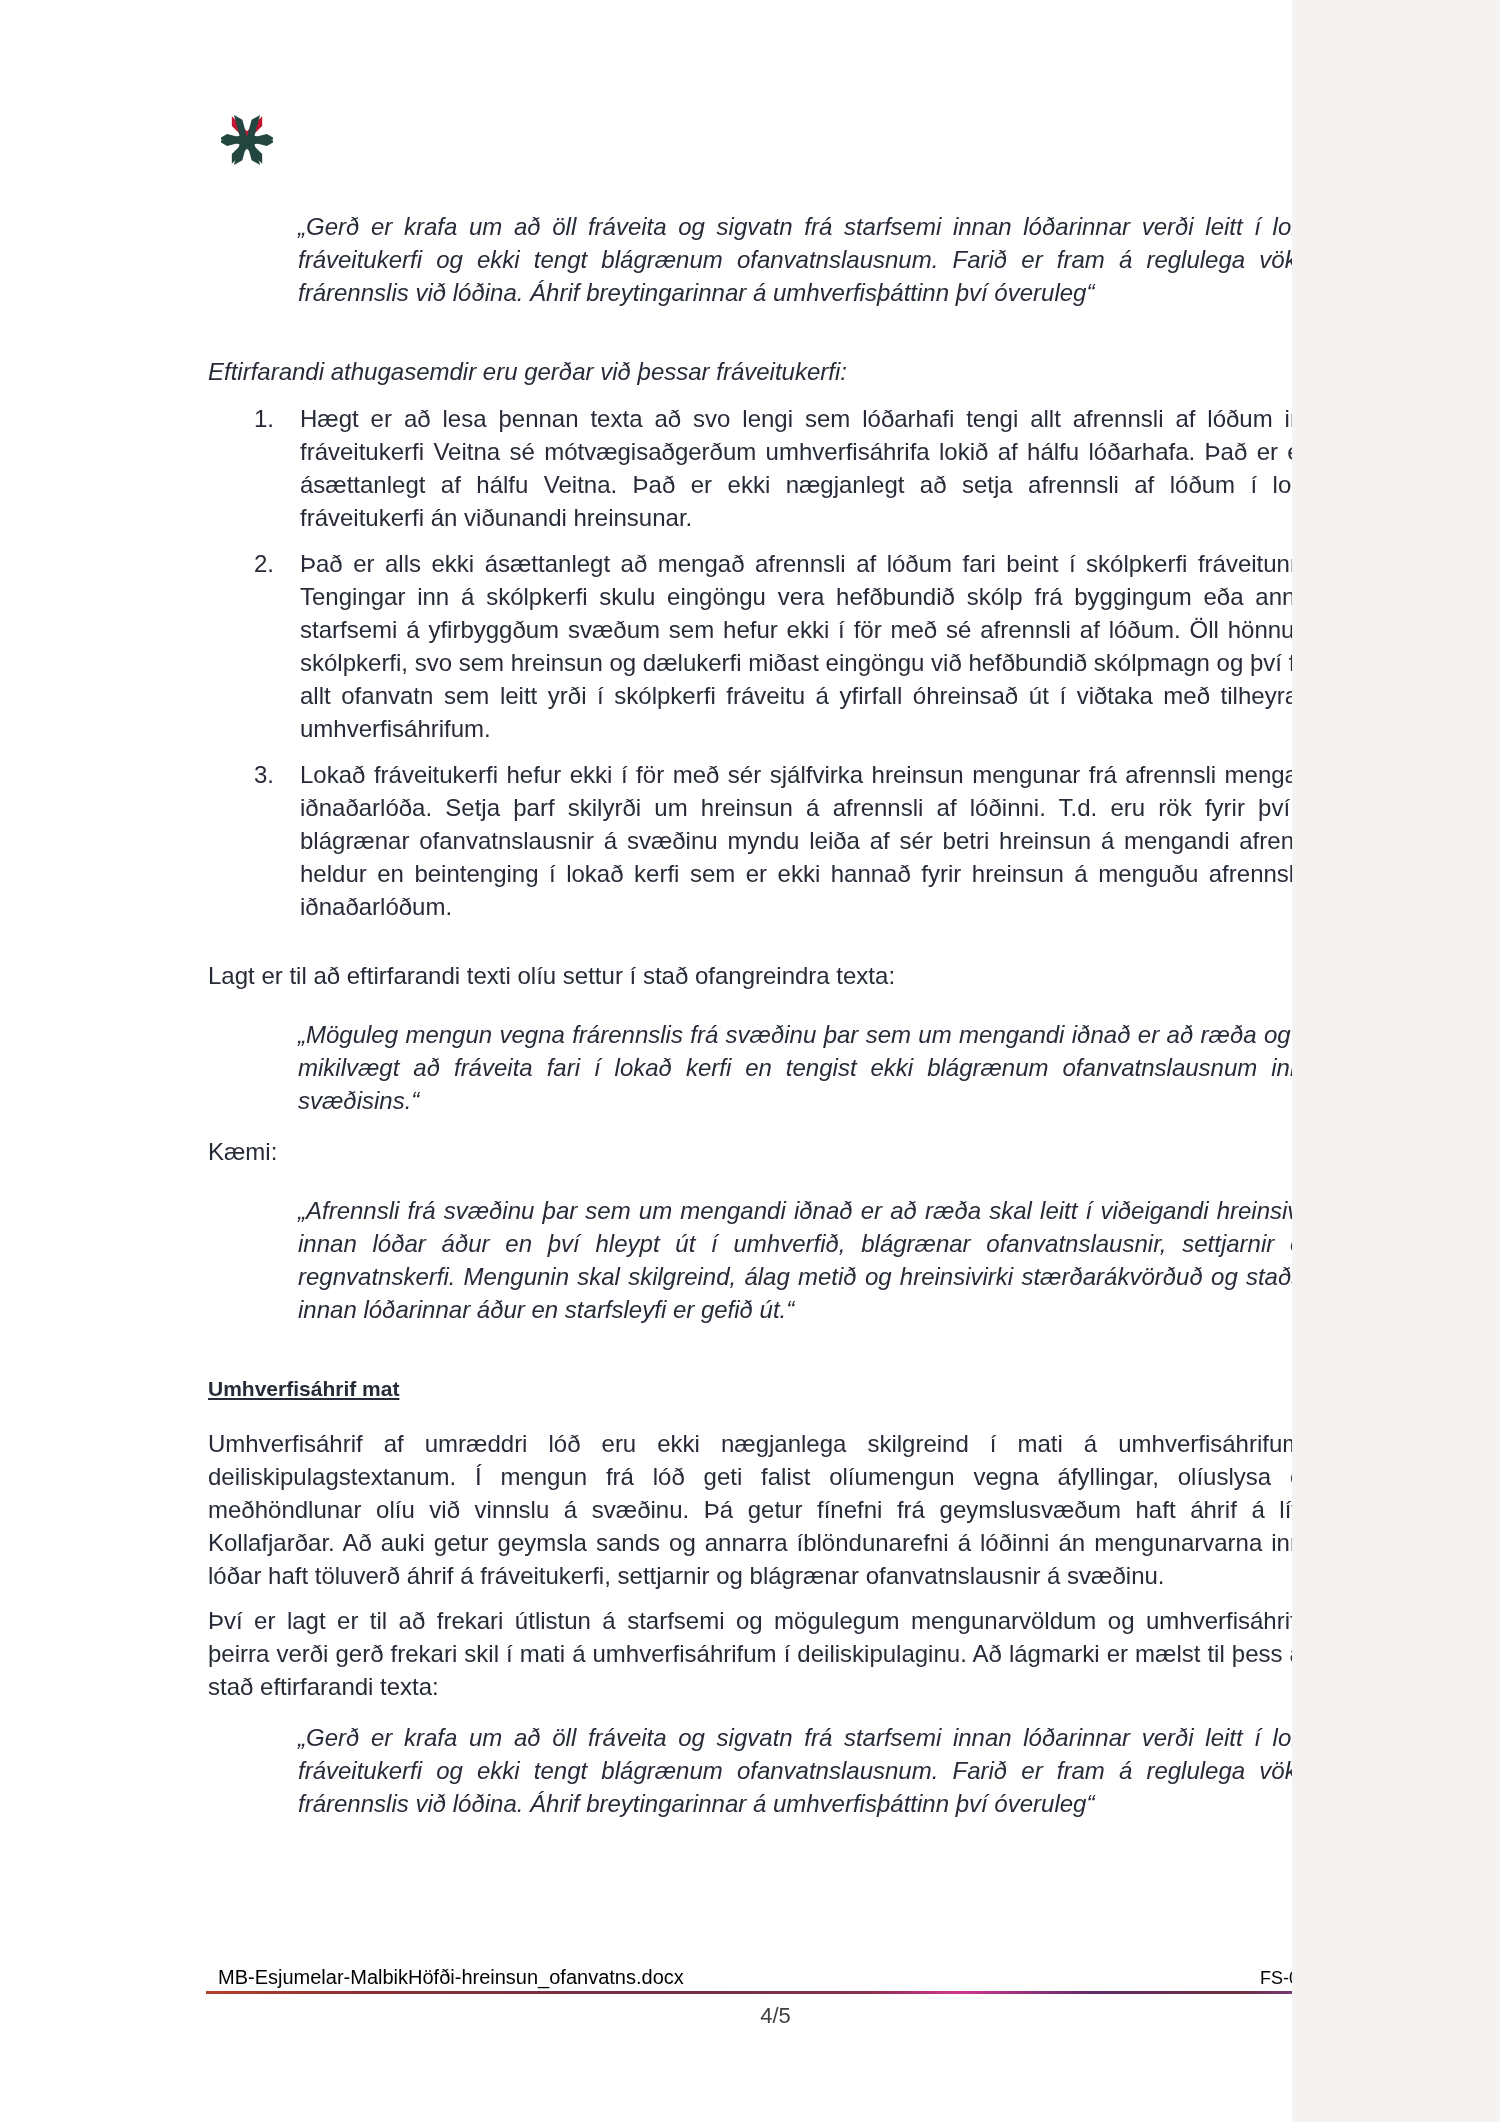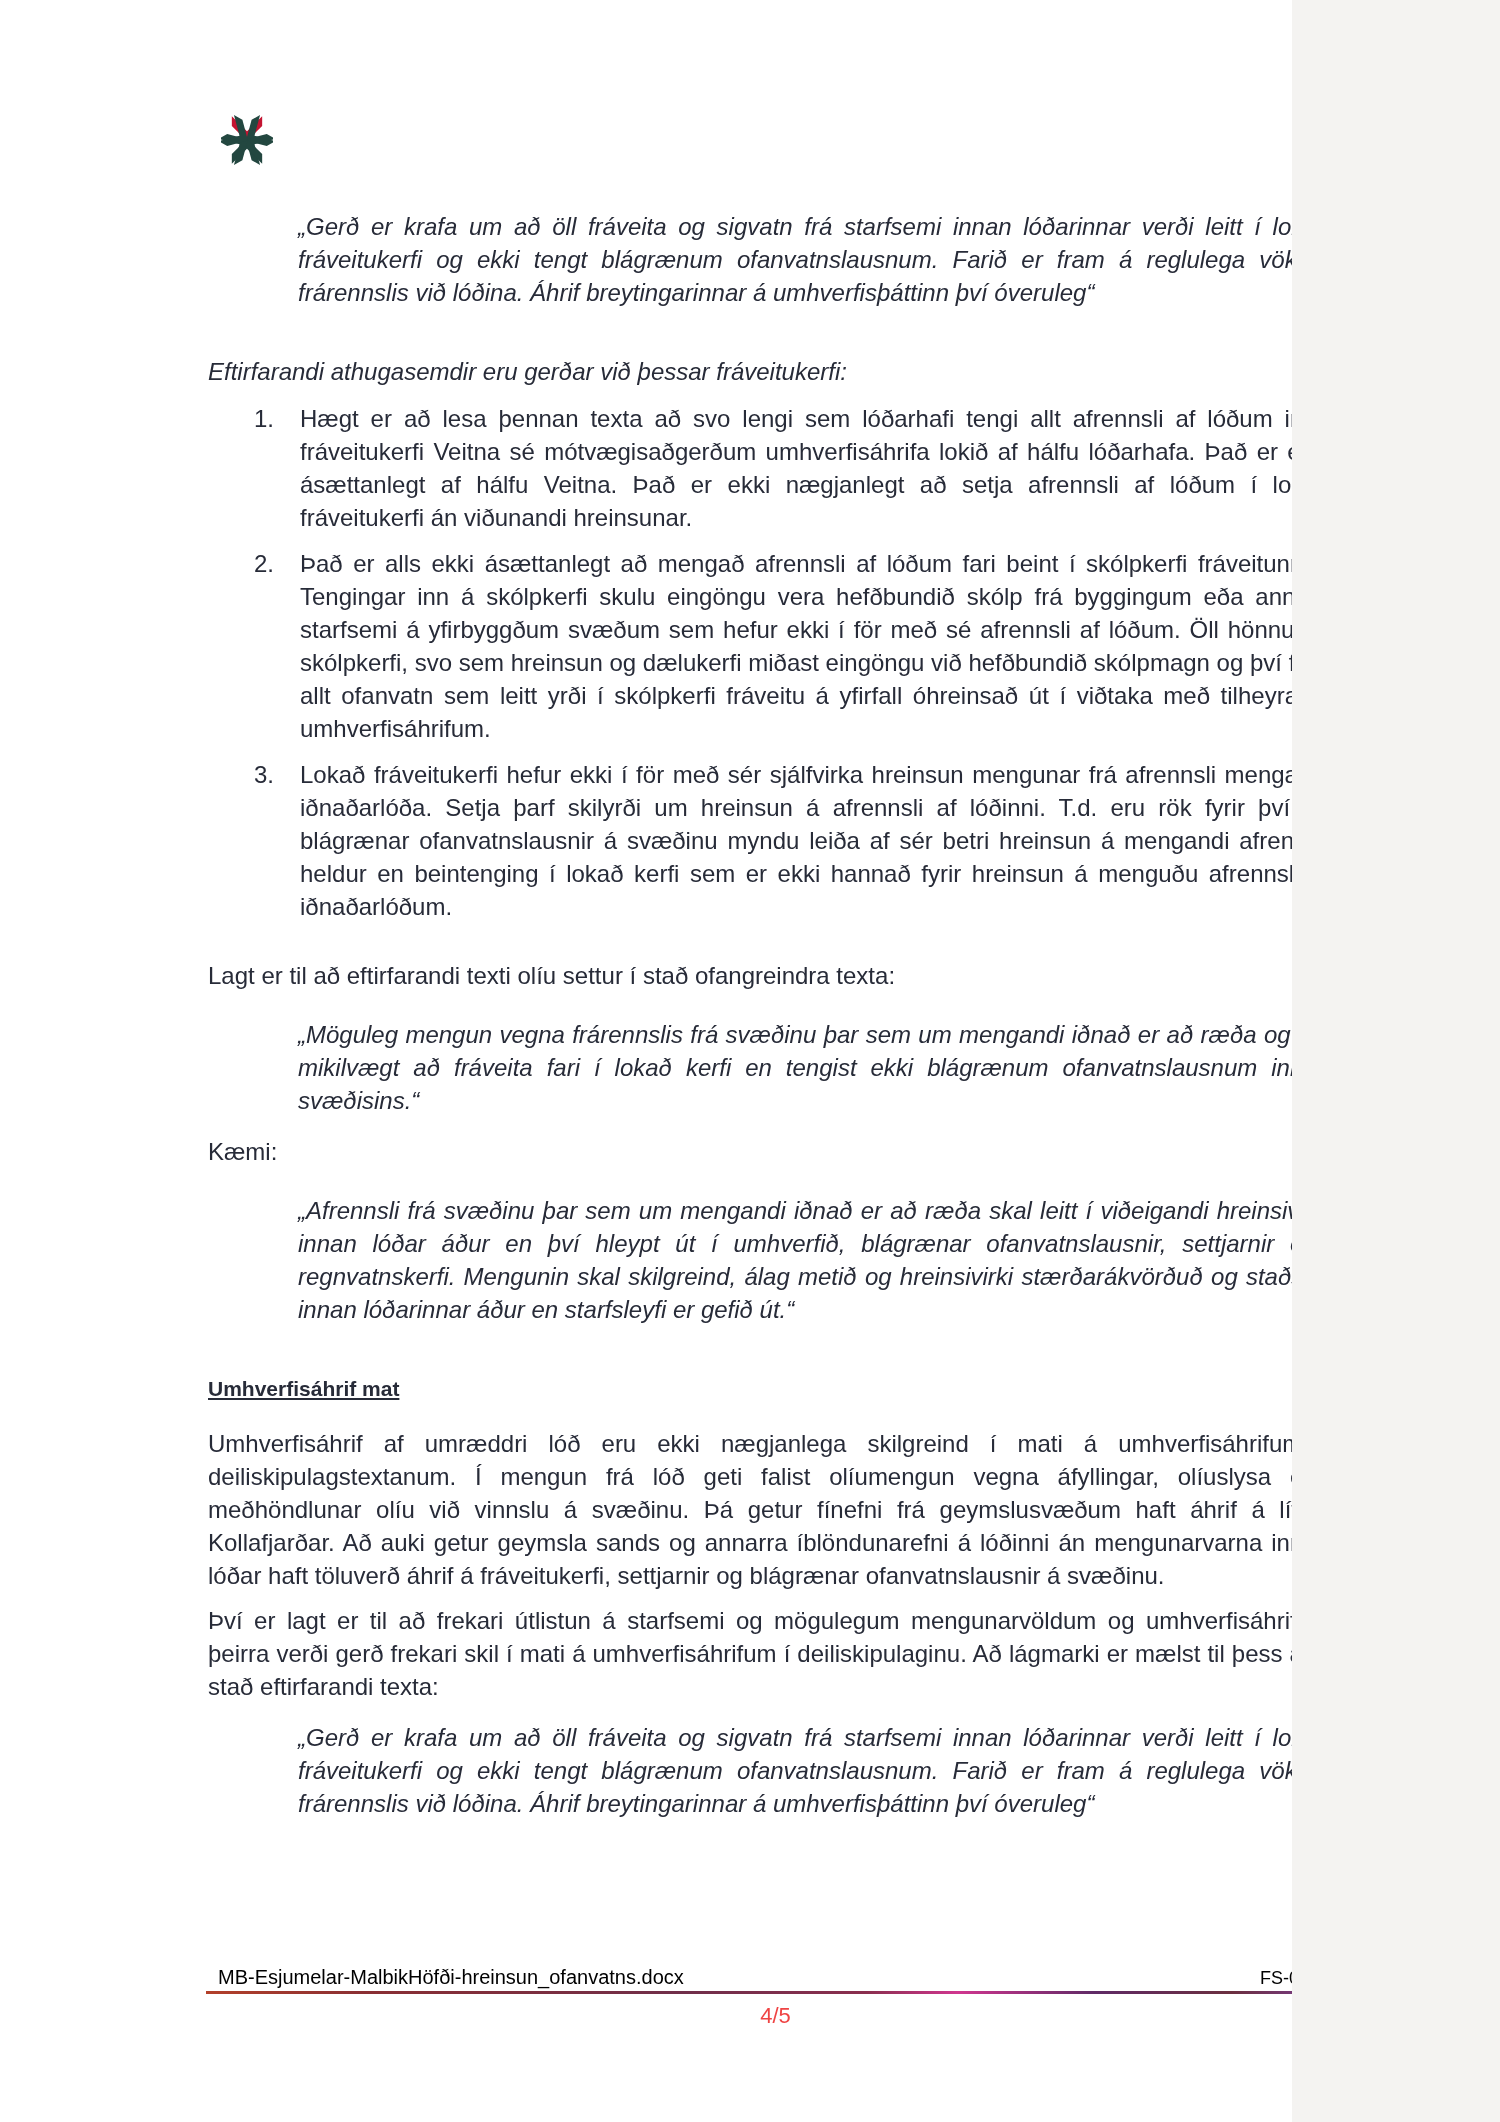--- a/index.html
+++ b/index.html
@@ -79,21 +79,21 @@
     height: 3px;
     margin-top: 2px;
     background: linear-gradient(90deg,
       #b3402a 0%, #8a2f33 14%, #702f4a 42%, #8a2f4e 58%,
       #d0368f 66%, #5f2a66 78%, #6b2f3f 90%, #7d3fa0 100%);
   }
   .footer-pagenum {
     margin-top: 9px;
     text-align: center;
     font-size: 22px;
-    color: #ef4444;
+    color: #404040;
   }
 </style>
 </head>
 <body>
 
 <div class="page">
 
   <div class="logo">
     <svg viewBox="0 0 48 48" width="52" height="56">
       <g>

